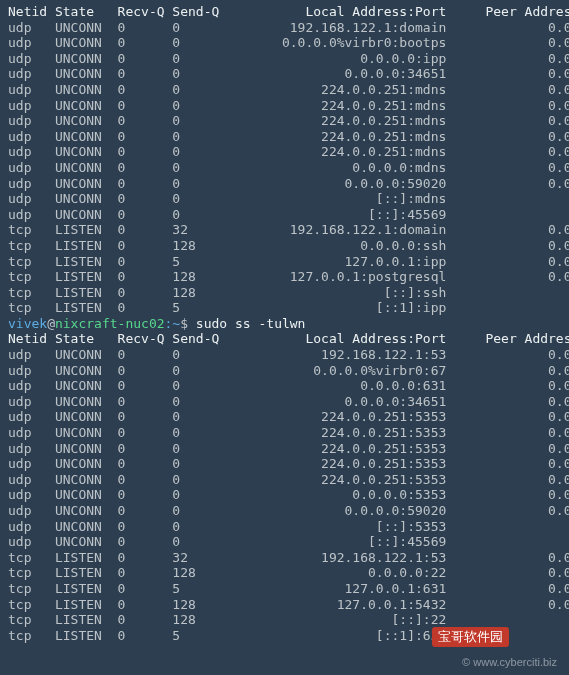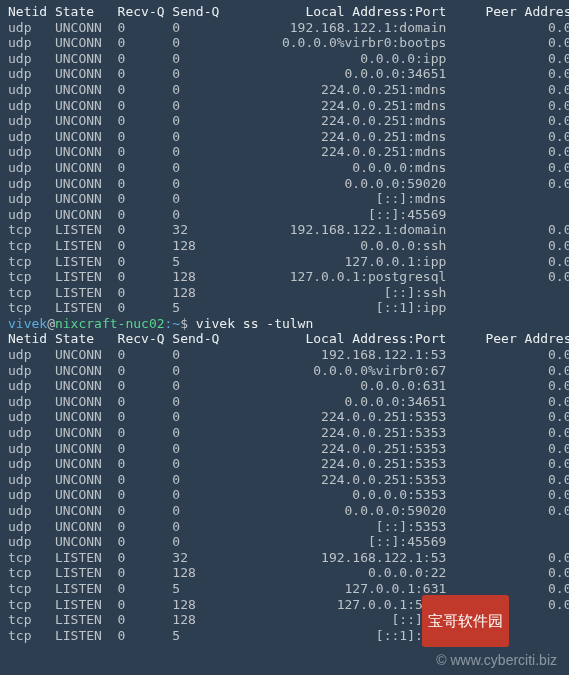--- a/index.html
+++ b/index.html
@@ -32,31 +32,31 @@
       width: 8px;
       height: 14px;
       background: #ecf0f1;
       vertical-align: middle;
     }
     .watermark {
       position: absolute;
       right: 12px;
       bottom: 6px;
       color: rgba(255,255,255,0.45);
-      font-size: 14px;
+      font-size: 11px;
       font-family: sans-serif;
     }
     .badge {
       position: absolute;
       right: 60px;
       bottom: 28px;
       background: #c0392b;
       color: #fff;
-      font-size: 15px;
-      padding: 17px 6px;
+      font-size: 13px;
+      padding: 2px 6px;
       border-radius: 3px;
       font-family: sans-serif;
     }
   </style>
 </head>
 <body>
 
 <div id="terminal">
     <div class="header-row">Netid State   Recv-Q Send-Q           Local Address:Port     Peer Address:Port</div>
     <div class="data-row">udp   UNCONN  0      0              192.168.122.1:domain             0.0.0.0:*</div>
@@ -71,21 +71,21 @@
     <div class="data-row">udp   UNCONN  0      0                      0.0.0.0:mdns             0.0.0.0:*</div>
     <div class="data-row">udp   UNCONN  0      0                     0.0.0.0:59020             0.0.0.0:*</div>
     <div class="data-row">udp   UNCONN  0      0                         [::]:mdns                [::]:*</div>
     <div class="data-row">udp   UNCONN  0      0                        [::]:45569                [::]:*</div>
     <div class="data-row">tcp   LISTEN  0      32             192.168.122.1:domain             0.0.0.0:*</div>
     <div class="data-row">tcp   LISTEN  0      128                     0.0.0.0:ssh             0.0.0.0:*</div>
     <div class="data-row">tcp   LISTEN  0      5                     127.0.0.1:ipp             0.0.0.0:*</div>
     <div class="data-row">tcp   LISTEN  0      128            127.0.0.1:postgresql             0.0.0.0:*</div>
     <div class="data-row">tcp   LISTEN  0      128                        [::]:ssh                [::]:*</div>
     <div class="data-row">tcp   LISTEN  0      5                         [::1]:ipp                [::]:*</div>
-    <div class="prompt-line"><span class="user">vivek</span><span class="at">@</span><span class="host">nixcraft-nuc02</span><span class="path">:~</span><span class="dollar">$ </span><span class="cmd">vivek ss -tulwn</span></div>
+    <div class="prompt-line"><span class="user">vivek</span><span class="at">@</span><span class="host">nixcraft-nuc02</span><span class="path">:~</span><span class="dollar">$ </span><span class="cmd">sudo ss -tulwn</span></div>
     <div class="header-row">Netid State   Recv-Q Send-Q           Local Address:Port     Peer Address:Port</div>
     <div class="data-row">udp   UNCONN  0      0                  192.168.122.1:53             0.0.0.0:*</div>
     <div class="data-row">udp   UNCONN  0      0                 0.0.0.0%virbr0:67             0.0.0.0:*</div>
     <div class="data-row">udp   UNCONN  0      0                       0.0.0.0:631             0.0.0.0:*</div>
     <div class="data-row">udp   UNCONN  0      0                     0.0.0.0:34651             0.0.0.0:*</div>
     <div class="data-row">udp   UNCONN  0      0                  224.0.0.251:5353             0.0.0.0:*</div>
     <div class="data-row">udp   UNCONN  0      0                  224.0.0.251:5353             0.0.0.0:*</div>
     <div class="data-row">udp   UNCONN  0      0                  224.0.0.251:5353             0.0.0.0:*</div>
     <div class="data-row">udp   UNCONN  0      0                  224.0.0.251:5353             0.0.0.0:*</div>
     <div class="data-row">udp   UNCONN  0      0                  224.0.0.251:5353             0.0.0.0:*</div>

